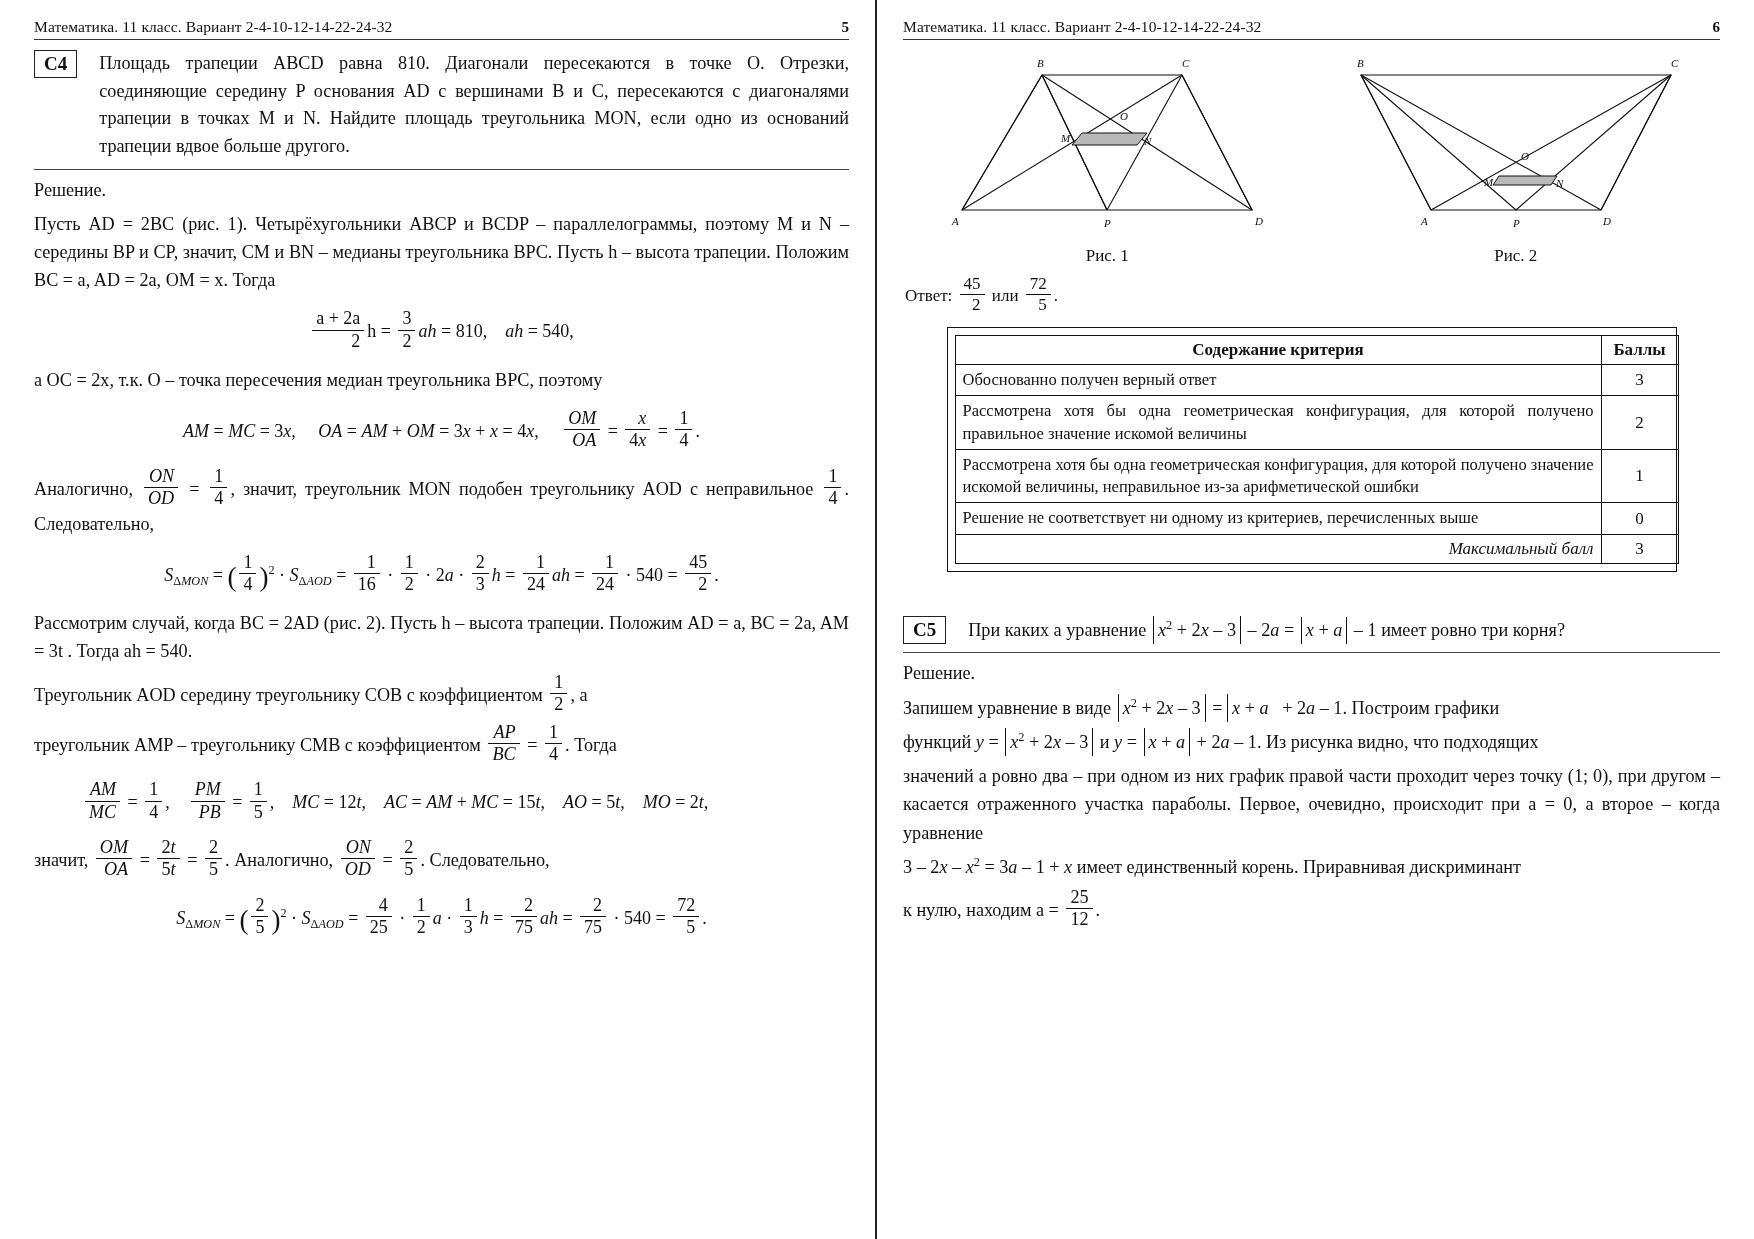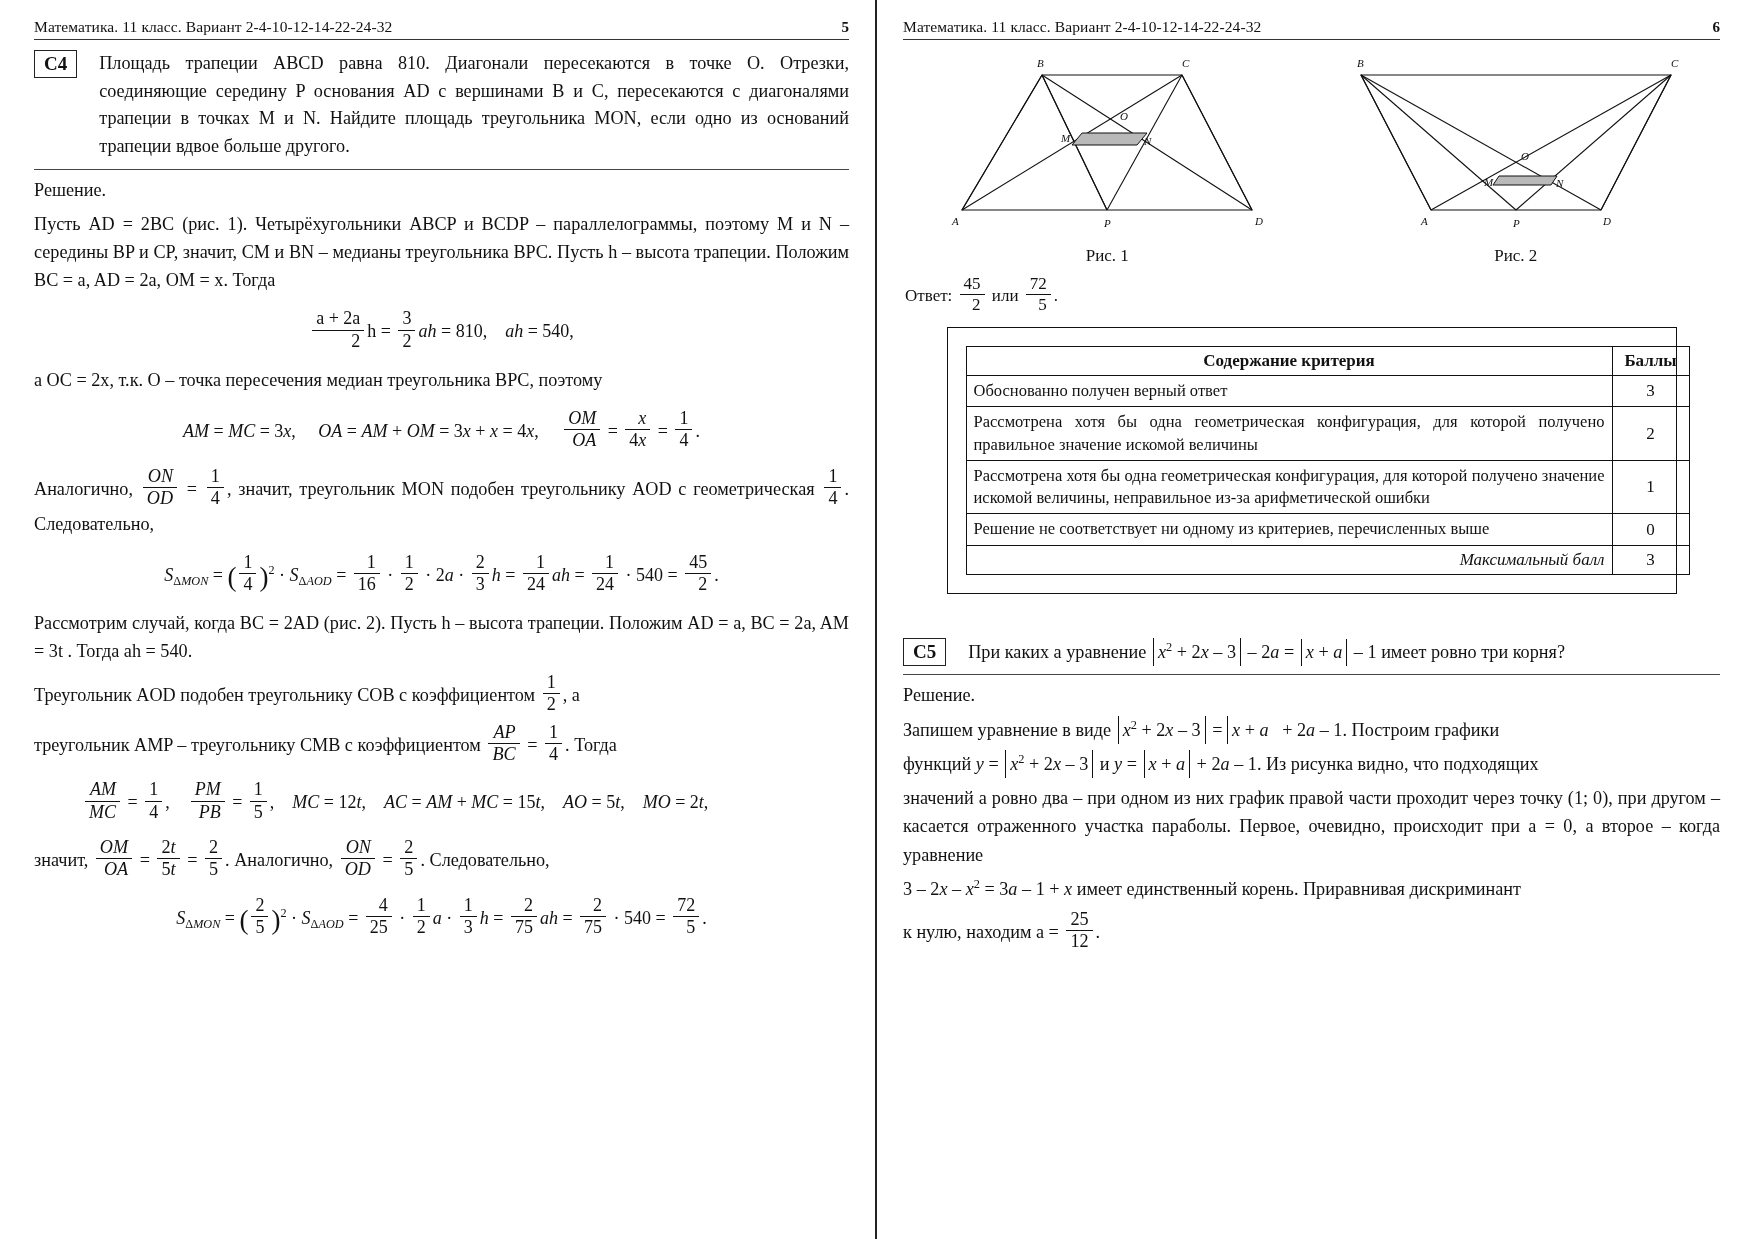--- a/index.html
+++ b/index.html
@@ -35,21 +35,21 @@
   .figs{display:flex;justify-content:space-around;align-items:flex-start;margin-top:2px;}
   .figcap{text-align:center;font-size:17px;margin-top:2px;}
 
   table.crit{border-collapse:collapse;width:718px;margin:12px auto 0 auto;font-size:16.5px;}
   table.crit th,table.crit td{border:1px solid #111;padding:4px 7px;vertical-align:middle;}
   table.crit th{text-align:center;font-weight:bold;font-size:17px;}
   table.crit td.pts{text-align:center;width:62px;font-size:17px;}
   table.crit td.txt{text-align:justify;line-height:1.35;}
   table.crit td.maxlbl{text-align:right;font-style:italic;font-size:17px;}
   .outerbox{border:1.6px solid #111;padding:2px;width:724px;margin:12px auto 0 auto;}
-  .outerbox table.crit{margin:16px;width:100%;}
+  .outerbox table.crit{margin:5px;width:100%;}
   .answer{font-size:17px;margin:8px 0 0 2px;}
 </style>
 </head>
 <body>
 
 <div class="spread">
 
   <div class="page left">
     <div class="pg-head">
       <span class="ttl">Математика. 11 класс. Вариант 2-4-10-12-14-22-24-32</span>
@@ -82,40 +82,40 @@
       <span class="i">OA</span> = <span class="i">AM</span> + <span class="i">OM</span> = 3<span class="i">x</span> + <span class="i">x</span> = 4<span class="i">x</span>,&nbsp;&nbsp;&nbsp;&nbsp;
       <span class="frac"><span class="n"><span class="i">OM</span></span><span class="d"><span class="i">OA</span></span></span> =
       <span class="frac"><span class="n"><span class="i">x</span></span><span class="d">4<span class="i">x</span></span></span> =
       <span class="frac"><span class="n">1</span><span class="d">4</span></span>.
     </div>
 
     <p class="t">
       <span>Аналогично,</span>
       <span class="frac"><span class="n"><span class="i">ON</span></span><span class="d"><span class="i">OD</span></span></span> =
       <span class="frac"><span class="n">1</span><span class="d">4</span></span><span>, значит, треугольник MON  подобен треугольнику AOD  с</span>
-      <span>геометрическая</span>
+      <span>неправильное</span>
       <span class="frac"><span class="n">1</span><span class="d">4</span></span><span>. Следовательно,</span>
     </p>
 
     <div class="eq">
       <span class="i">S</span><sub>Δ<span class="i">MON</span></sub> =
       <span style="font-size:1.5em;vertical-align:-.18em;">(</span><span class="frac"><span class="n">1</span><span class="d">4</span></span><span style="font-size:1.5em;vertical-align:-.18em;">)</span><sup>2</sup>
       · <span class="i">S</span><sub>Δ<span class="i">AOD</span></sub> =
       <span class="frac"><span class="n">1</span><span class="d">16</span></span> ·
       <span class="frac"><span class="n">1</span><span class="d">2</span></span> · 2<span class="i">a</span> ·
       <span class="frac"><span class="n">2</span><span class="d">3</span></span><span class="i">h</span> =
       <span class="frac"><span class="n">1</span><span class="d">24</span></span><span class="i">ah</span> =
       <span class="frac"><span class="n">1</span><span class="d">24</span></span> · 540 =
       <span class="frac"><span class="n">45</span><span class="d">2</span></span>.
     </div>
 
     <p class="t">Рассмотрим случай, когда BC = 2AD (рис. 2). Пусть h – высота трапеции. Положим AD = a,   BC = 2a,   AM = 3t . Тогда ah = 540.</p>
 
     <p class="t">
-      <span>Треугольник AOD подобен  треугольнику  COB  с  коэффициентом</span>
+      <span>Треугольник AOD середину  треугольнику  COB  с  коэффициентом</span>
       <span class="frac"><span class="n">1</span><span class="d">2</span></span><span>, а</span>
     </p>
 
     <p class="t">
       <span>треугольник AMP – треугольнику CMB с коэффициентом</span>
       <span class="frac"><span class="n"><span class="i">AP</span></span><span class="d"><span class="i">BC</span></span></span> =
       <span class="frac"><span class="n">1</span><span class="d">4</span></span><span>. Тогда</span>
     </p>
 
     <div class="eqL">

